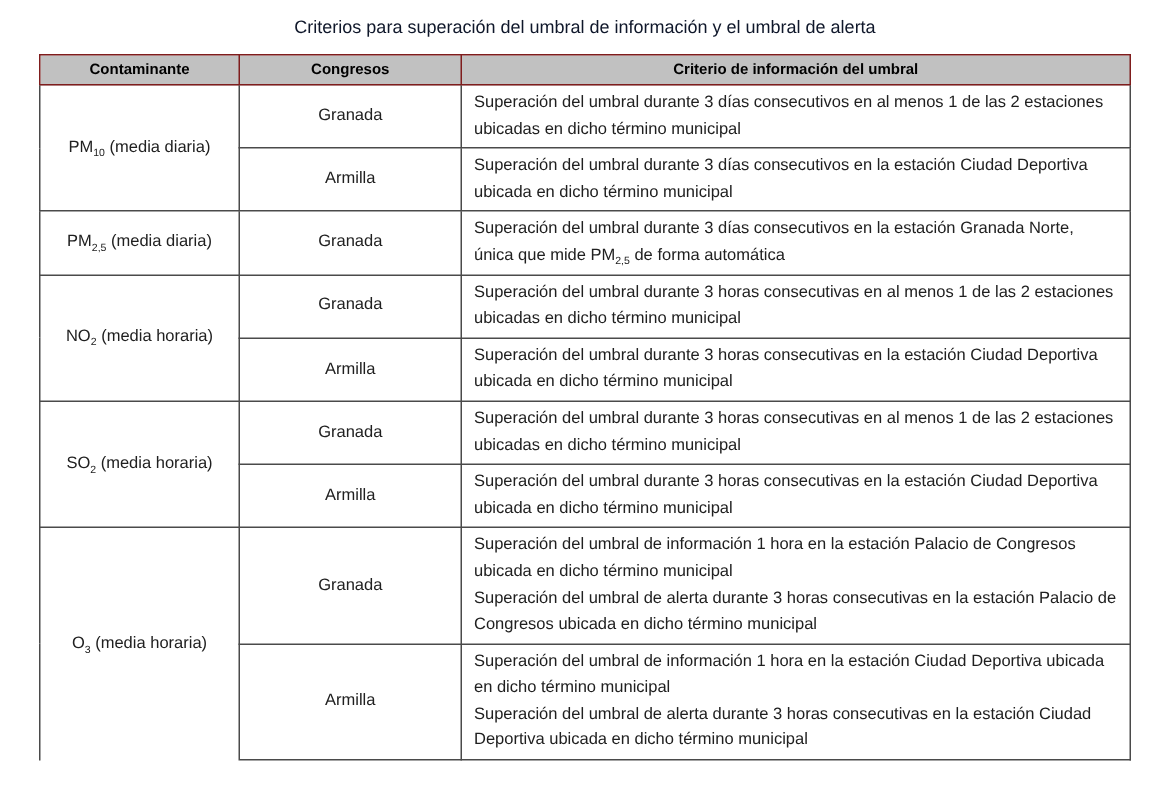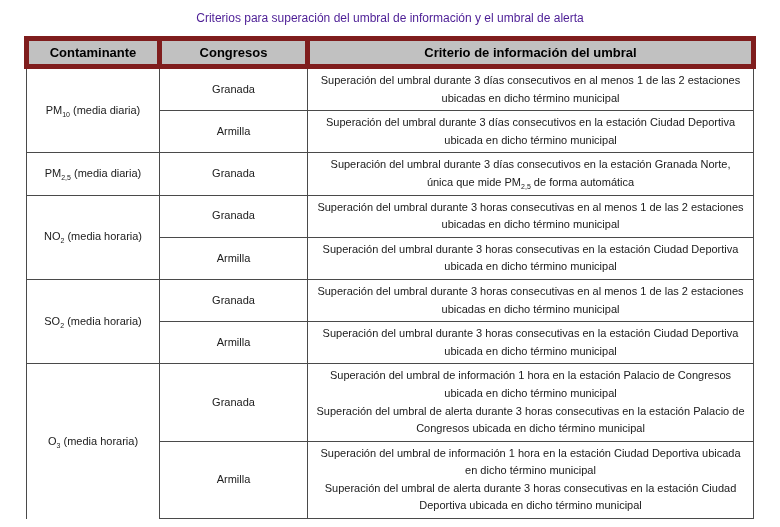--- a/index.html
+++ b/index.html
@@ -12,35 +12,35 @@
     width: 780px;
     height: 527px;
     overflow: hidden;
   }
   .page-title {
     margin: 0;
     padding-top: 11px;
     text-align: center;
     font-size: 12px;
     font-weight: normal;
-    color: #4c1d95;
+    color: #0f172a;
   }
   table.criteria-table {
     border-collapse: collapse;
     table-layout: fixed;
     width: 727px;
     margin: 11px auto 0 auto;
   }
   .col-pollutant  { width: 133px; }
   .col-municipio  { width: 148px; }
   .col-criterion  { width: 446px; }
   th {
     background: #c1c1c1;
-    border: 5px solid #7f1d1d;
-    font-size: 13px;
+    border: 1px solid #7f1d1d;
+    font-size: 10px;
     font-weight: bold;
     color: #000000;
     padding: 4px 2px;
     text-align: center;
   }
   td {
     border: 1px solid #4a4a4a;
     font-size: 11px;
     color: #202020;
     text-align: center;
@@ -52,21 +52,21 @@
     padding: 3px 4px;
   }
   td.no-bottom {
     border-bottom: none;
   }
   sub {
     font-size: 7px;
     line-height: 0;
   }
   .criterion-line {
-    text-align: center;
+    text-align: left;
   }
 </style>
 </head>
 <body>
 
 <p class="page-title">Criterios para superación del umbral de información y el umbral de alerta</p>
 
 <table class="criteria-table">
   <colgroup>
     <col class="col-pollutant">

